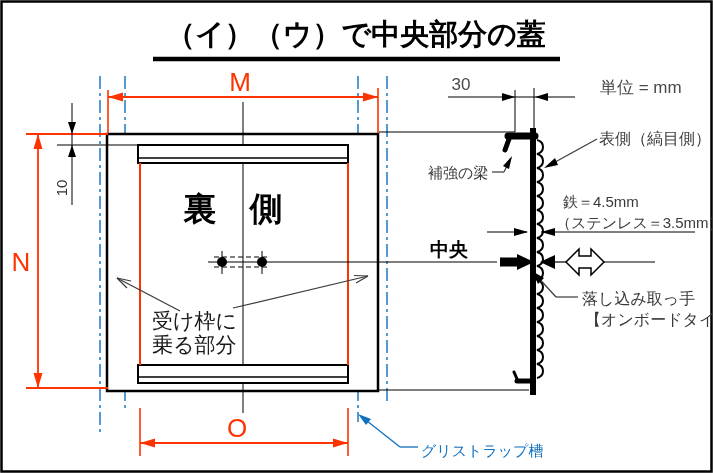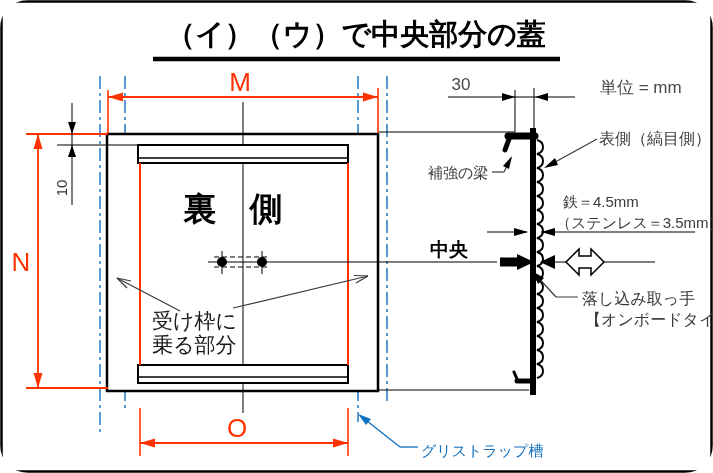--- a/index.html
+++ b/index.html
@@ -1,17 +1,17 @@
 <!DOCTYPE html>
 <html><head>
 <meta charset="utf-8">
 <style>
   html,body{margin:0;padding:0;background:#fff;}
   .canvas{position:relative;width:713px;height:473px;background:#ffffff;overflow:hidden;
-          font-family:"Liberation Sans",sans-serif;border-radius:28px;}
+          font-family:"Liberation Sans",sans-serif;}
   svg{position:absolute;left:0;top:0;}
   text{font-family:"Liberation Sans","DejaVu Sans",sans-serif;}
   .t-title{font-size:29px;font-weight:bold;fill:#000;}
   .t-dim{font-size:26px;fill:#ff3300;}
   .t-back{font-size:33px;font-weight:bold;fill:#000;}
   .t-label{font-size:15px;fill:#3a3a3a;}
   .t-label16{font-size:16px;fill:#3a3a3a;}
   .t-note{font-size:17px;fill:#4a4a4a;}
   .t-center{font-size:19px;font-weight:600;fill:#000;}
   .t-seat{font-size:21px;fill:#1a1a1a;}

